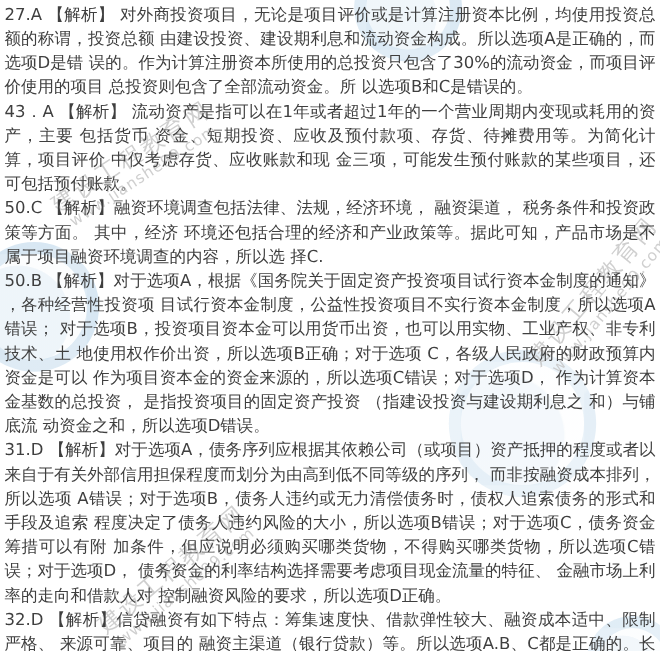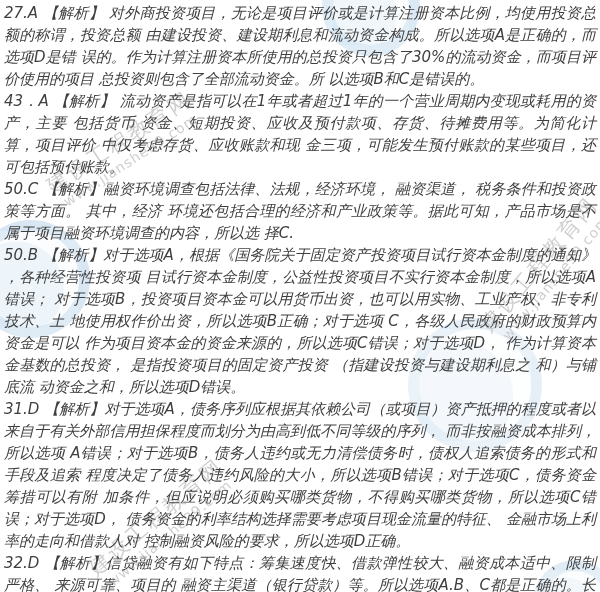--- a/index.html
+++ b/index.html
@@ -57,21 +57,20 @@
     z-index: 1;
     padding: 2px 4px 0 4px;
     color: #3f3f3f;
     font-size: 15px;
     line-height: 22px;
     text-align: justify;
   }
   .doc p {
     margin: 0;
     word-break: break-all;
-    font-style: italic;
   }
 </style>
 </head>
 <body>
 
 <div class="page">
 
   <div class="wm-layer">
     <div class="wm-ring r-top"></div>
     <div class="wm-ring r-left"></div>

